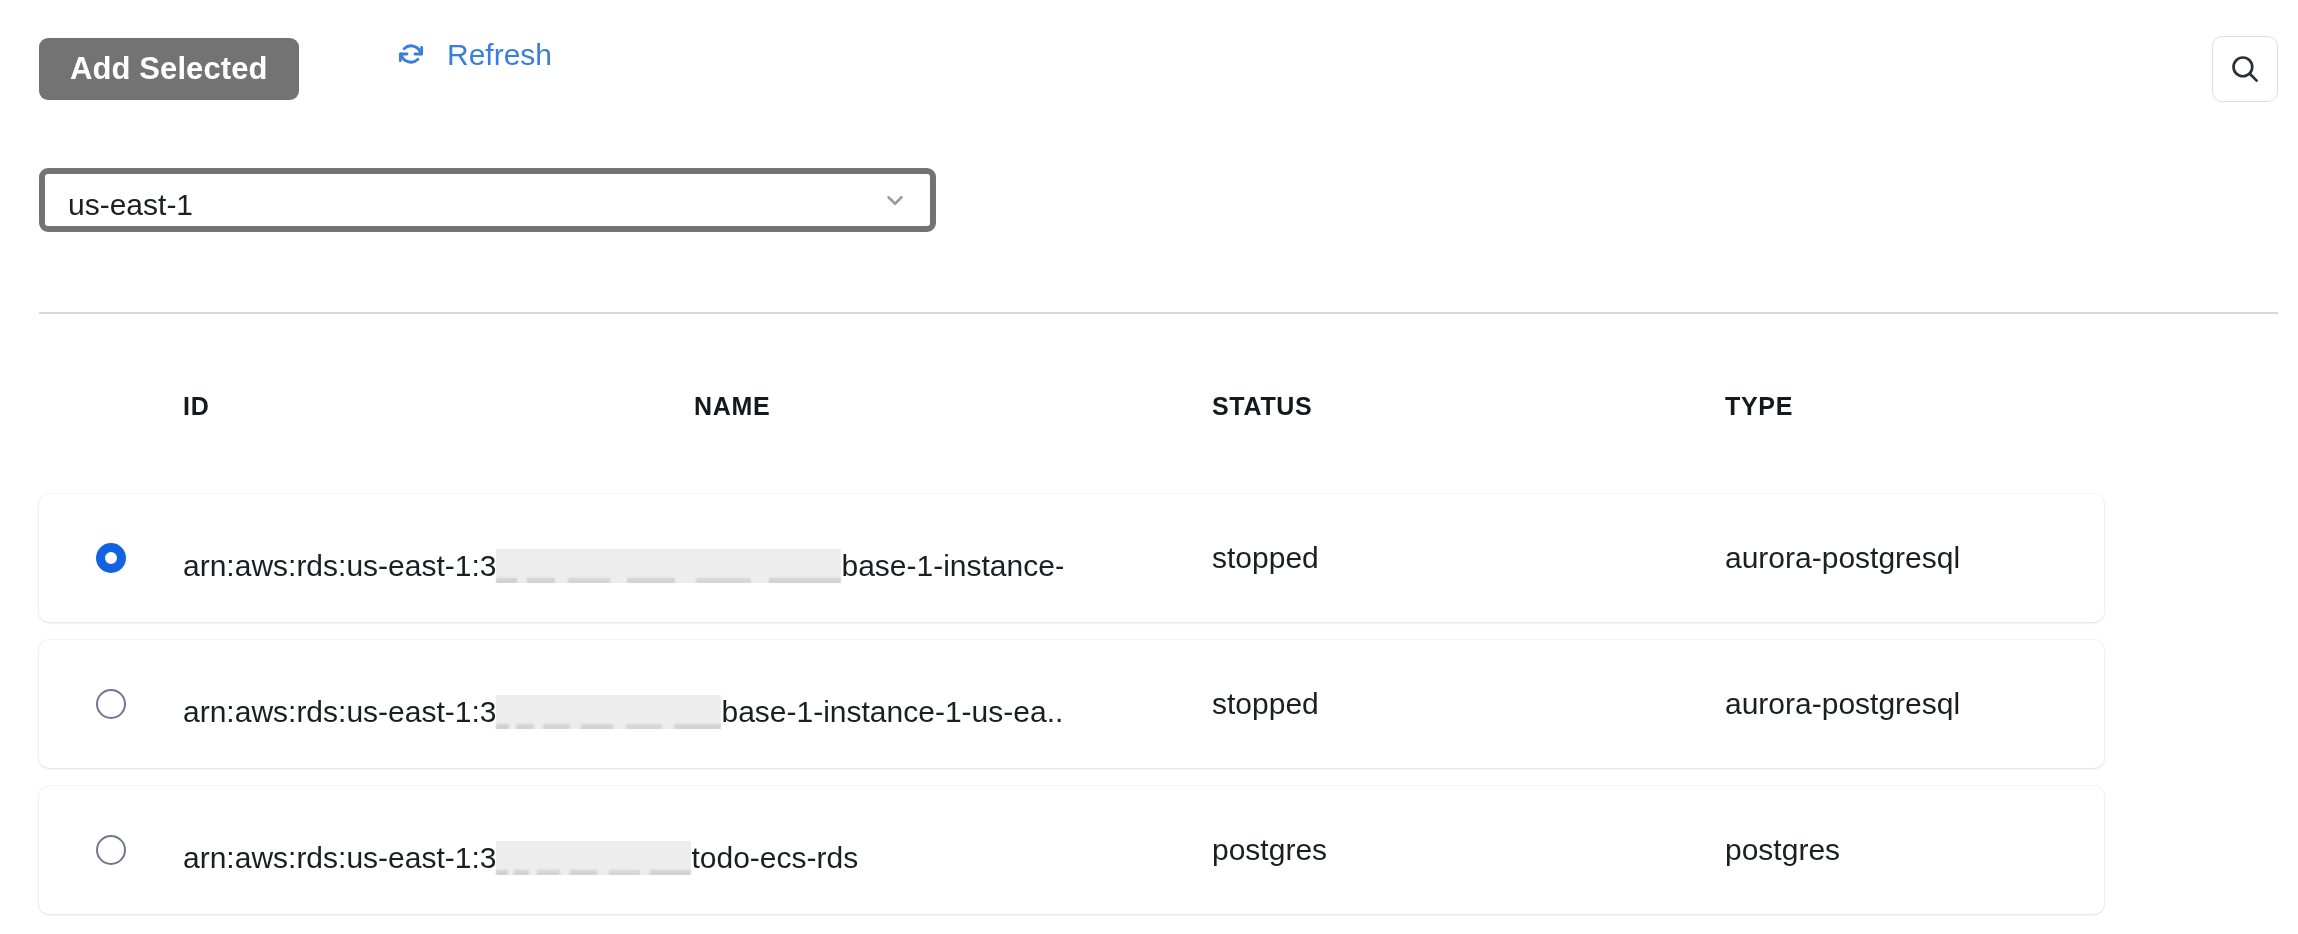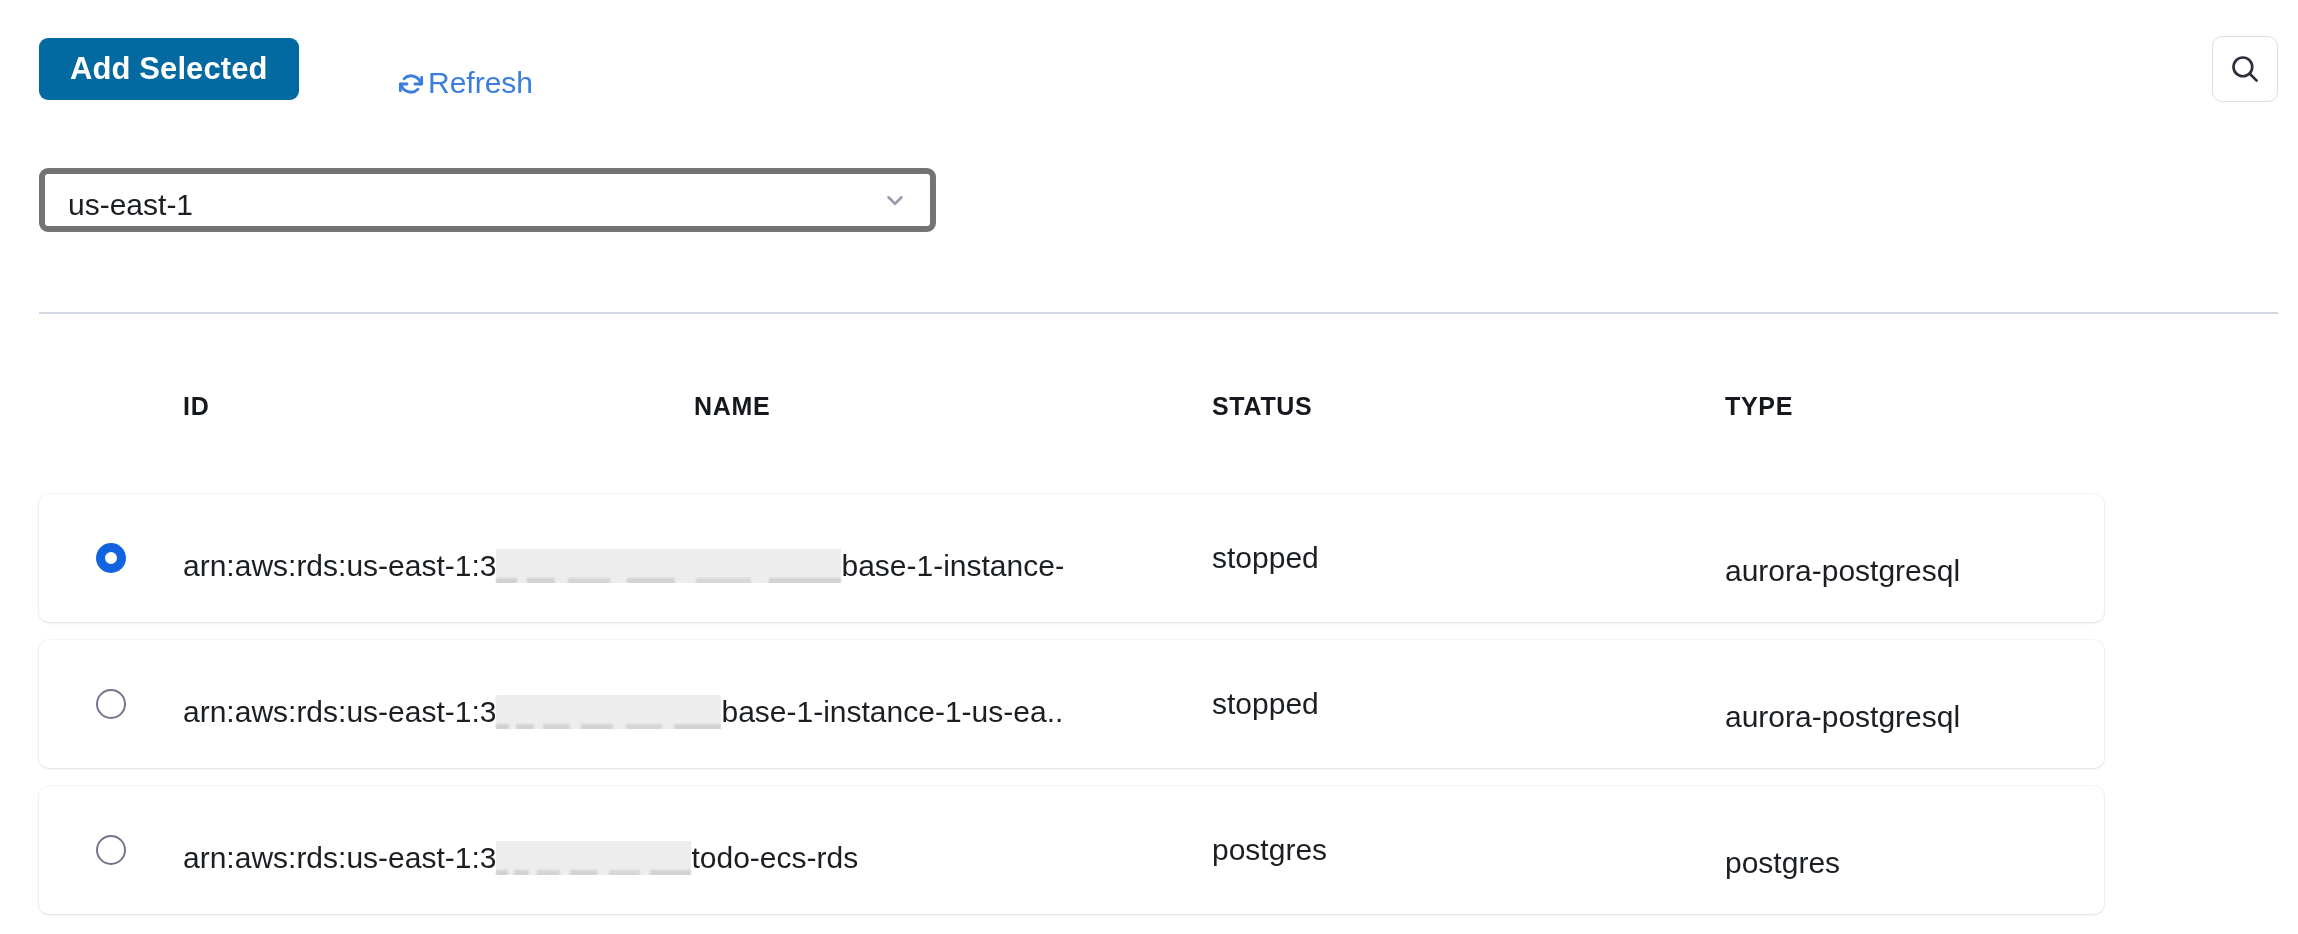--- a/index.html
+++ b/index.html
@@ -26,38 +26,38 @@
     height: 122px;
   }
   .btn-add {
     position: absolute;
     left: 39px;
     top: 38px;
     height: 62px;
     padding: 0 31px;
     border: none;
     border-radius: 9px;
-    background: #0369a1;
+    background: #737373;
     color: #ffffff;
     font-family: "Liberation Sans", "DejaVu Sans", sans-serif;
     font-size: 31px;
     font-weight: 700;
     letter-spacing: .1px;
     line-height: 62px;
     cursor: pointer;
     white-space: nowrap;
   }
   .btn-refresh {
     position: absolute;
     left: 395px;
     top: 38px;
     height: 62px;
     display: flex;
-    align-items: flex-end;
-    gap: 1px;
+    align-items: flex-start;
+    gap: 20px;
     background: transparent;
     border: none;
     padding: 0;
     color: #3b7ddd;
     font-family: "Liberation Sans", "DejaVu Sans", sans-serif;
     font-size: 30px;
     cursor: pointer;
     white-space: nowrap;
   }
   .btn-refresh .refresh-ico { display: block; width: 32px; height: 32px; }
@@ -158,21 +158,21 @@
     position: absolute;
     top: 50%;
     transform: translateY(-50%);
     font-size: 30px;
     color: #1b1f23;
     white-space: nowrap;
   }
   .cell-radio { left: 0; width: 144px; display: flex; align-items: center; justify-content: center; }
   .cell-id    { left: 144px; max-width: 880px; overflow: hidden; }
   .cell-status{ left: 1173px; }
-  .cell-type  { left: 1686px; margin-top: 13px; }
+  .cell-type  { left: 1686px; }
 
   .radio {
     width: 30px;
     height: 30px;
     border-radius: 50%;
     border: 2.5px solid #73768c;
     background: #ffffff;
     display: block;
   }
   .radio.checked {

